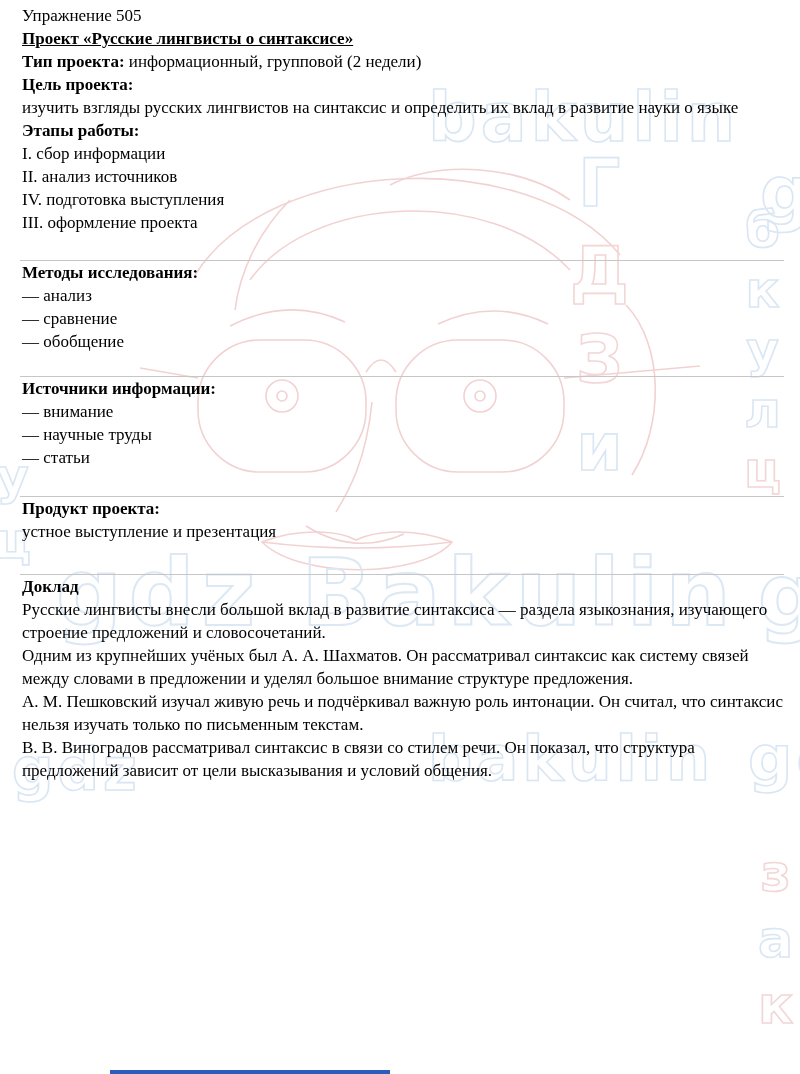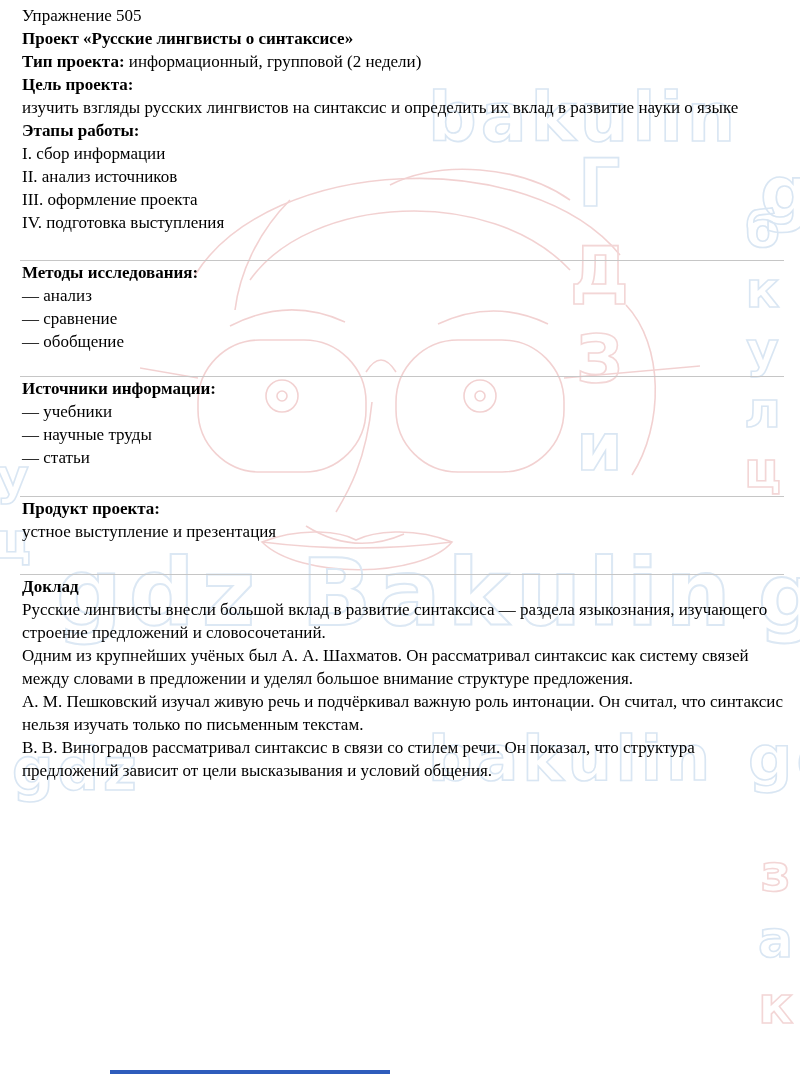--- a/index.html
+++ b/index.html
@@ -37,21 +37,21 @@
   
   .content{
     position:relative;z-index:2;
     padding:4px 10px 0 22px;
     font-size:17px;line-height:23px;
   }
   .content p, .content ul{margin:0;padding:0;}
   .content ul{list-style:none;}
   .lbl{font-weight:bold;}
   .divider{border:none;border-top:1px solid #c6c6c6;height:0;margin:0 6px 0 -2px;}
-  .mt13{margin-top:13px;} .mt12{margin-top:12px;} .mt16{margin-top:16px;}
+  .mt13{margin-top:13px;text-decoration:underline;} .mt12{margin-top:12px;} .mt16{margin-top:16px;}
   .mt6{margin-top:6px;}  .mt8{margin-top:8px;}   .mt20{margin-top:20px;}
   .mt26{margin-top:26px;}.mt18{margin-top:18px;} .mt23{margin-top:23px;}
   .mt27{margin-top:27px;}.mt14{margin-top:14px;} .mt4{margin-top:4px;}
   .mt31{margin-top:31px;}
   .para{margin-top:12px;}
   .wide{max-width:782px;}
   
   .bottom-bar{position:absolute;left:110px;bottom:0;width:280px;height:4px;
     background:#2e5cbc;z-index:3;}
 </style>
@@ -132,38 +132,38 @@
 
   <p class="mt12"><b class="lbl">Тип проекта:</b> <span>информационный, групповой (2 недели)</span></p>
 
   <p class="lbl mt16">Цель проекта:</p>
   <p class="mt6 wide">изучить взгляды русских лингвистов на синтаксис и определить их вклад в развитие науки о языке</p>
 
   <p class="lbl mt8">Этапы работы:</p>
   <ul class="mt20">
     <li>I. сбор информации</li>
     <li>II. анализ источников</li>
+    <li>IV. подготовка выступления</li>
     <li>III. оформление проекта</li>
-    <li>IV. подготовка выступления</li>
   </ul>
 
   <hr class="divider mt26">
 
   <p class="lbl mt18">Методы исследования:</p>
   <ul class="mt16">
     <li>— анализ</li>
     <li>— сравнение</li>
     <li>— обобщение</li>
   </ul>
 
   <hr class="divider mt23">
 
   <p class="lbl mt18">Источники информации:</p>
   <ul class="mt16">
-    <li>— учебники</li>
+    <li>— внимание</li>
     <li>— научные труды</li>
     <li>— статьи</li>
   </ul>
 
   <hr class="divider mt27">
 
   <p class="lbl mt14">Продукт проекта:</p>
   <p class="mt4">устное выступление и презентация</p>
 
   <hr class="divider mt31">

